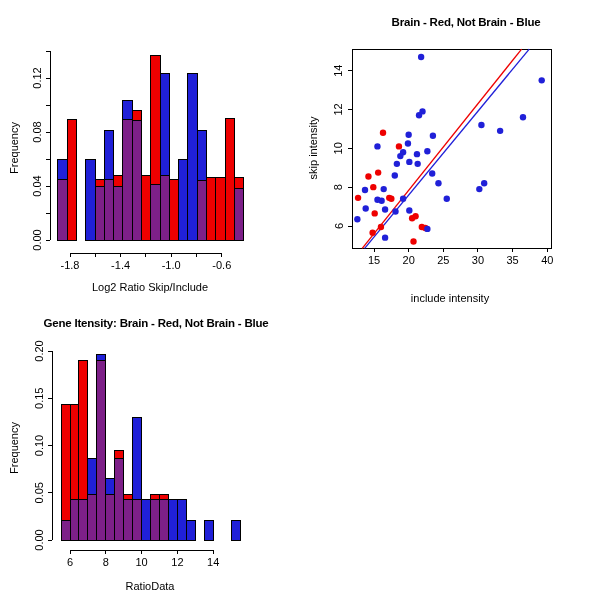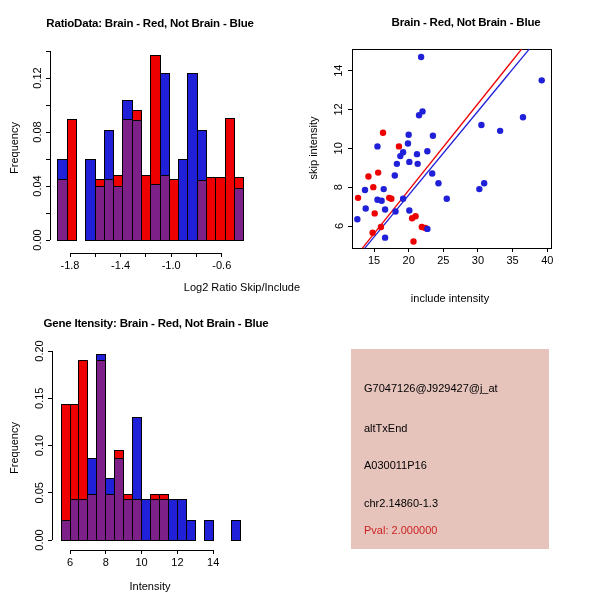--- a/index.html
+++ b/index.html
@@ -13,23 +13,22 @@
            transform:translate(-50%,-50%) rotate(-90deg);}
   #info-panel{position:absolute;left:351px;top:349px;width:198px;height:200px;}
   .info-line{position:absolute;left:13px;font-size:11px;white-space:nowrap;}
   svg text{font-family:"Liberation Sans","DejaVu Sans",sans-serif;font-size:11px;fill:#000;}
 </style>
 </head>
 <body>
 
 <div id="screen">
 
-  <div class="chart-title" style="left:0;top:17px;">RatioData: Brain - Red, Not Brain - Blue</div>
   <div class="y-label" style="left:14px;top:148px;">Frequency</div>
-  <div class="axis-label" style="left:0;top:281px;text-align:right;">Log2 Ratio Skip/Include</div>
+  <div class="axis-label" style="left:0;top:281px;">Log2 Ratio Skip/Include</div>
   <svg id="svg-h1" class="panel-svg" style="left:0;top:0;" viewBox="0 0 300 300">
       <rect x="57.9825" y="179.925" width="9.285100000000002" height="60.074999999999996" fill="#7D2088" stroke="#000" stroke-width="1" shape-rendering="crispEdges"></rect>
       <rect x="57.9825" y="159" width="9.285100000000002" height="20.925" fill="#2020D8" stroke="#000" stroke-width="1" shape-rendering="crispEdges"></rect>
       <rect x="67.26759999999999" y="119.85000000000001" width="9.285100000000002" height="120.14999999999999" fill="#EE0000" stroke="#000" stroke-width="1" shape-rendering="crispEdges"></rect>
       <rect x="85.8378" y="159" width="9.285100000000002" height="81" fill="#2020D8" stroke="#000" stroke-width="1" shape-rendering="crispEdges"></rect>
       <rect x="95.12290000000002" y="186" width="9.285100000000002" height="54" fill="#7D2088" stroke="#000" stroke-width="1" shape-rendering="crispEdges"></rect>
       <rect x="95.12290000000002" y="179.925" width="9.285100000000002" height="6.074999999999996" fill="#EE0000" stroke="#000" stroke-width="1" shape-rendering="crispEdges"></rect>
       <rect x="104.408" y="179.925" width="9.285100000000002" height="60.074999999999996" fill="#7D2088" stroke="#000" stroke-width="1" shape-rendering="crispEdges"></rect>
       <rect x="104.408" y="130.64999999999998" width="9.285100000000002" height="49.275000000000006" fill="#2020D8" stroke="#000" stroke-width="1" shape-rendering="crispEdges"></rect>
       <rect x="113.69309999999999" y="186" width="9.285100000000002" height="54" fill="#7D2088" stroke="#000" stroke-width="1" shape-rendering="crispEdges"></rect>
@@ -158,21 +157,21 @@
       <circle cx="57.367999999999995" cy="219.203" r="3.2" fill="#2020D8"></circle>
       <circle cx="127.36099999999999" cy="228.913" r="3.2" fill="#2020D8"></circle>
       <circle cx="85.08800000000001" cy="237.652" r="3.2" fill="#2020D8"></circle>
       <circle cx="179.33599999999998" cy="189.10199999999998" r="3.2" fill="#2020D8"></circle>
       <circle cx="184.18699999999998" cy="183.276" r="3.2" fill="#2020D8"></circle>
       <circle cx="146.765" cy="198.81199999999998" r="3.2" fill="#2020D8"></circle>
     </svg>
 
   <div class="chart-title" style="left:6px;top:317px;">Gene Itensity: Brain - Red, Not Brain - Blue</div>
   <div class="y-label" style="left:14px;top:448px;">Frequency</div>
-  <div class="axis-label" style="left:0;top:580px;">Intensity</div>
+  <div class="axis-label" style="left:0;top:580px;">RatioData</div>
   <svg id="svg-h2" class="panel-svg" style="left:0;top:300px;" viewBox="0 0 300 300">
       <rect x="61.05" y="220.155" width="8.95" height="19.845000000000002" fill="#7D2088" stroke="#000" stroke-width="1" shape-rendering="crispEdges"></rect>
       <rect x="61.05" y="104.86500000000001" width="8.95" height="115.28999999999998" fill="#EE0000" stroke="#000" stroke-width="1" shape-rendering="crispEdges"></rect>
       <rect x="70" y="199.365" width="8.95" height="40.635" fill="#7D2088" stroke="#000" stroke-width="1" shape-rendering="crispEdges"></rect>
       <rect x="70" y="104.86500000000001" width="8.95" height="94.49999999999999" fill="#EE0000" stroke="#000" stroke-width="1" shape-rendering="crispEdges"></rect>
       <rect x="78.95" y="199.365" width="8.95" height="40.635" fill="#7D2088" stroke="#000" stroke-width="1" shape-rendering="crispEdges"></rect>
       <rect x="78.95" y="60.44999999999999" width="8.95" height="138.91500000000002" fill="#EE0000" stroke="#000" stroke-width="1" shape-rendering="crispEdges"></rect>
       <rect x="87.9" y="194.64" width="8.95" height="45.36" fill="#7D2088" stroke="#000" stroke-width="1" shape-rendering="crispEdges"></rect>
       <rect x="87.9" y="158.73000000000002" width="8.95" height="35.90999999999999" fill="#2020D8" stroke="#000" stroke-width="1" shape-rendering="crispEdges"></rect>
       <rect x="96.85" y="60.44999999999999" width="8.95" height="179.55" fill="#7D2088" stroke="#000" stroke-width="1" shape-rendering="crispEdges"></rect>
@@ -212,21 +211,14 @@
       <line x1="105.8" y1="250" x2="105.8" y2="254" stroke="#000" stroke-width="1" shape-rendering="crispEdges"></line>
       <text x="105.8" y="266" text-anchor="middle">8</text>
       <line x1="141.6" y1="250" x2="141.6" y2="254" stroke="#000" stroke-width="1" shape-rendering="crispEdges"></line>
       <text x="141.6" y="266" text-anchor="middle">10</text>
       <line x1="177.39999999999998" y1="250" x2="177.39999999999998" y2="254" stroke="#000" stroke-width="1" shape-rendering="crispEdges"></line>
       <text x="177.39999999999998" y="266" text-anchor="middle">12</text>
       <line x1="213.2" y1="250" x2="213.2" y2="254" stroke="#000" stroke-width="1" shape-rendering="crispEdges"></line>
       <text x="213.2" y="266" text-anchor="middle">14</text>
     </svg>
 
-  <div id="info-panel" style="background: rgb(230, 196, 188);">
-    <div class="info-line" style="top: 33px; color: rgb(0, 0, 0);">G7047126@J929427@j_at</div>
-    <div class="info-line" style="top: 73px; color: rgb(0, 0, 0);">altTxEnd</div>
-    <div class="info-line" style="top: 110px; color: rgb(0, 0, 0);">A030011P16</div>
-    <div class="info-line" style="top: 148px; color: rgb(0, 0, 0);">chr2.14860-1.3</div>
-    <div class="info-line" style="top: 175px; color: rgb(204, 34, 34);">Pval: 2.000000</div>
-  </div>
 
 </div>
 
 </body></html>

